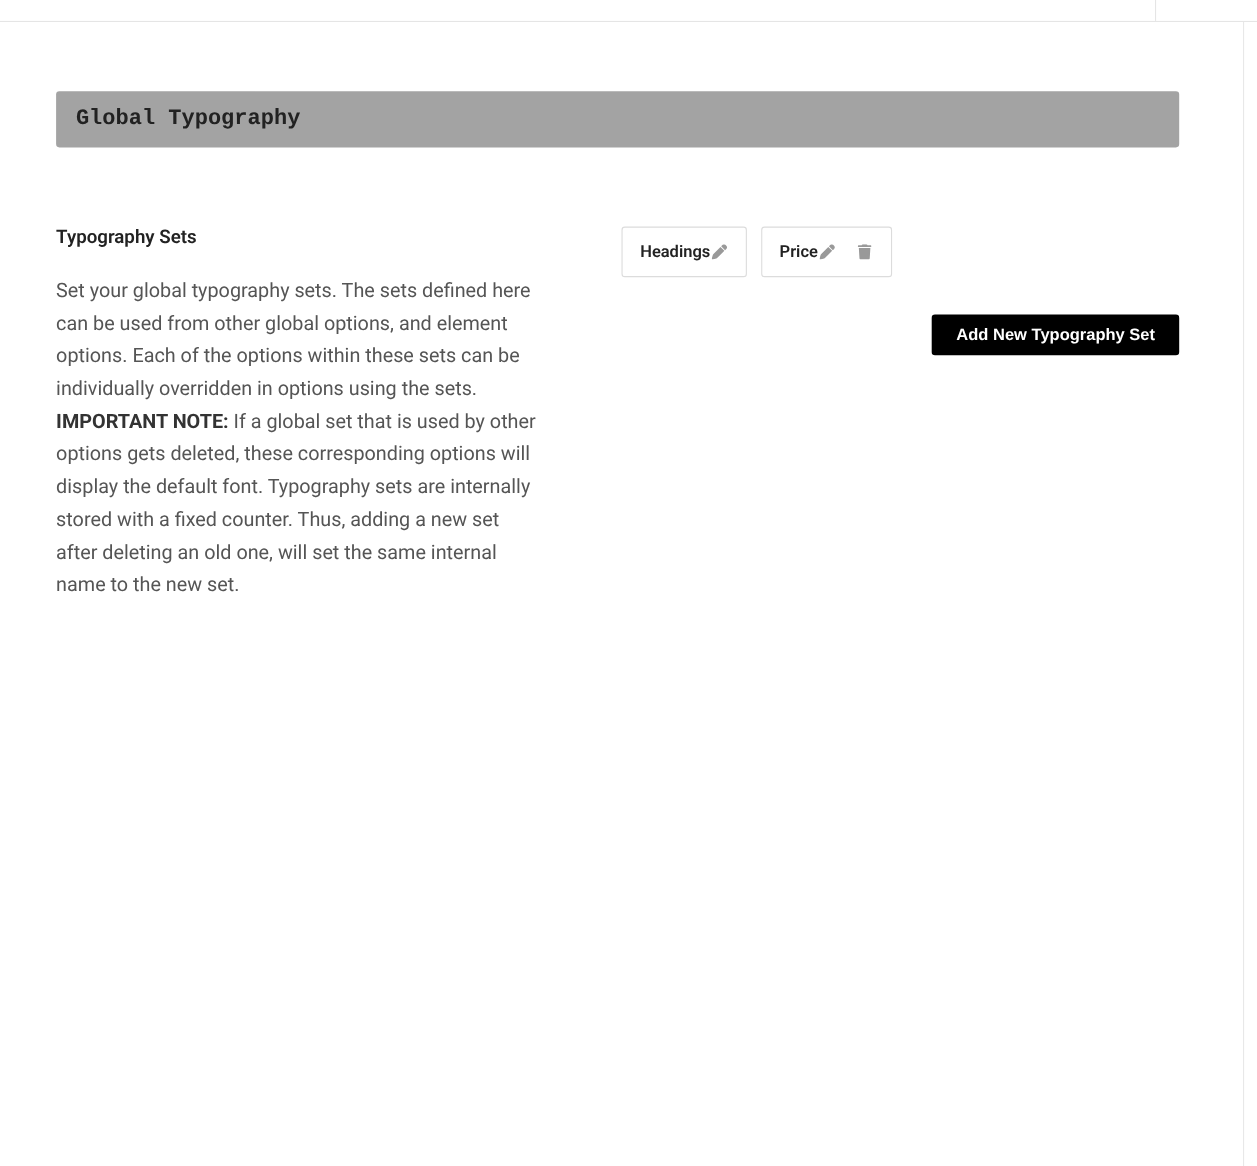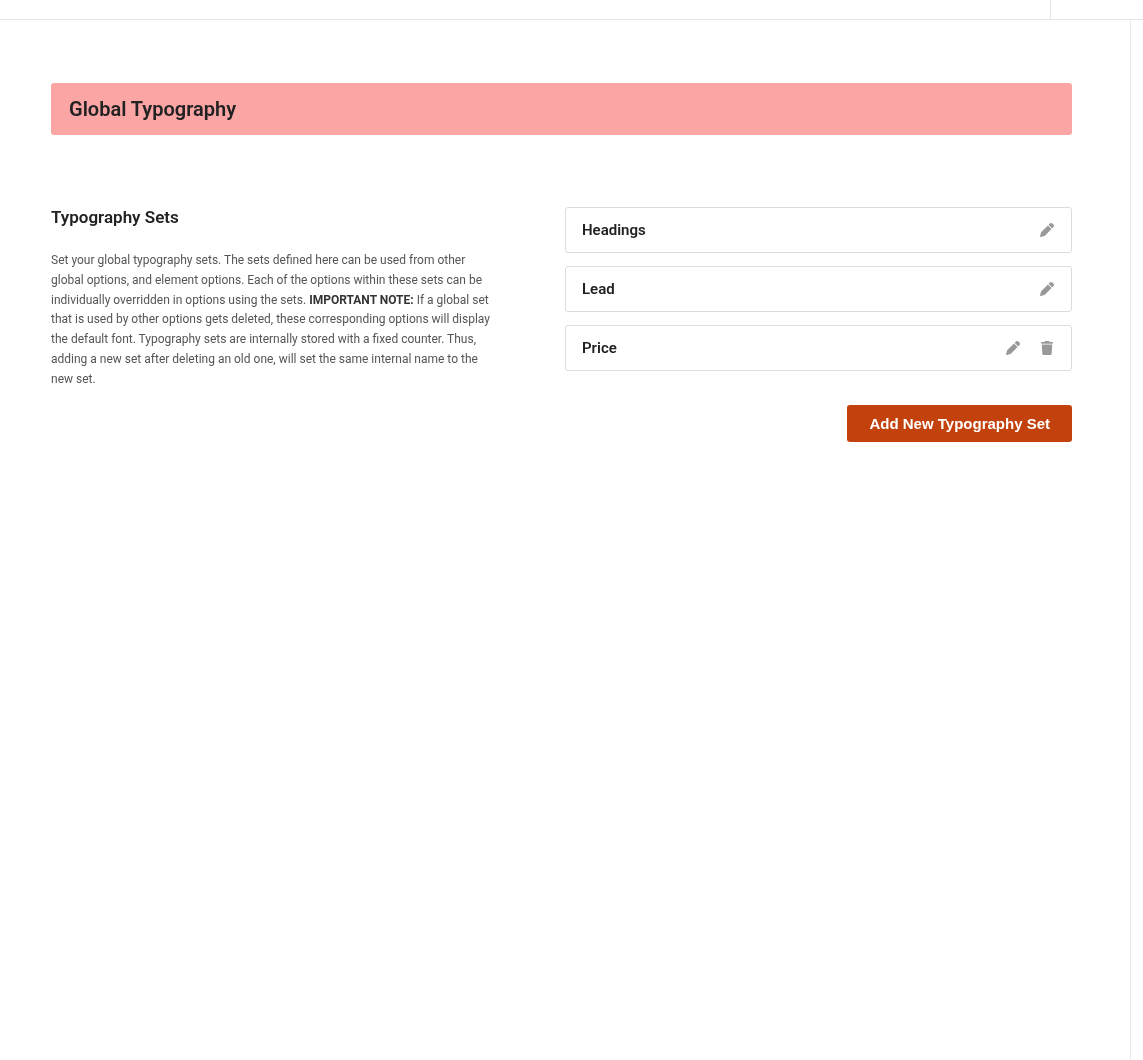--- a/index.html
+++ b/index.html
@@ -30,24 +30,25 @@
       bottom: 0;
       width: 1px;
       background: #e5e5e5;
     }
 
     .main-content {
       padding: 63px 71px 0 51px;
     }
 
     .header-bar {
-      background: #fca5a5;
+      background: #a3a3a3;
       border-radius: 3px;
       padding: 14px 18px;
       margin-bottom: 72px;
+      font-family: Liberation Mono, monospace;
     }
 
     .header-title {
       font-size: 20px;
       font-weight: 600;
       color: #222;
     }
 
     .two-col {
       display: flex;
@@ -64,34 +65,33 @@
     }
 
     .section-heading {
       font-size: 17px;
       font-weight: 600;
       color: #222;
       margin-bottom: 14px;
     }
 
     .section-desc {
-      font-size: 12px;
+      font-size: 18px;
       line-height: 1.65;
       color: #555;
       margin-top: 24px;
     }
 
     .section-desc .bold {
       font-weight: 700;
       color: #333;
     }
 
     .typo-list {
       display: flex;
-      flex-direction: column;
       gap: 13px;
     }
 
     .typo-item {
       border: 1px solid #dcdcdc;
       border-radius: 3px;
       background: #fff;
       padding: 13px 16px;
       display: flex;
       align-items: center;
@@ -127,21 +127,21 @@
       fill: #999;
     }
 
     .add-btn-row {
       display: flex;
       justify-content: flex-end;
       margin-top: 34px;
     }
 
     .add-btn {
-      background: #c2410c;
+      background: #000000;
       color: #fff;
       font-size: 15px;
       font-weight: 600;
       padding: 10px 22px;
       border: none;
       border-radius: 3px;
       cursor: pointer;
     }
 
     .right-edge {
@@ -182,31 +182,20 @@
       <span class="icon-btn edit-btn">
         <svg viewBox="0 0 512 512">
                   <path d="M362.7 19.3L314.3 67.7 444.3 197.7l48.4-48.4c25-25 25-65.5 0-90.5L453.3 19.3c-25-25-65.5-25-90.5 0zm-71 71L58.6 323.5c-10.4 10.4-18 23.3-22.2 37.4L1 481.2C-1.5 489.7 .8 498.8 7 505s15.3 8.5 23.7 6.1l120.3-35.4c14.1-4.2 27-11.8 37.4-22.2L421.7 220.3 291.7 90.3z"></path>
                 </svg>
       </span>
 
     </div>
   </div>
 
 
-  <div class="typo-item">
-    <span class="typo-item-label">Lead</span>
-    <div class="typo-item-actions">
-      <span class="icon-btn edit-btn">
-        <svg viewBox="0 0 512 512">
-                  <path d="M362.7 19.3L314.3 67.7 444.3 197.7l48.4-48.4c25-25 25-65.5 0-90.5L453.3 19.3c-25-25-65.5-25-90.5 0zm-71 71L58.6 323.5c-10.4 10.4-18 23.3-22.2 37.4L1 481.2C-1.5 489.7 .8 498.8 7 505s15.3 8.5 23.7 6.1l120.3-35.4c14.1-4.2 27-11.8 37.4-22.2L421.7 220.3 291.7 90.3z"></path>
-                </svg>
-      </span>
-
-    </div>
-  </div>
 
 
 
 
   <div class="typo-item">
     <span class="typo-item-label">Price</span>
     <div class="typo-item-actions">
       <span class="icon-btn edit-btn">
         <svg viewBox="0 0 512 512">
                   <path d="M362.7 19.3L314.3 67.7 444.3 197.7l48.4-48.4c25-25 25-65.5 0-90.5L453.3 19.3c-25-25-65.5-25-90.5 0zm-71 71L58.6 323.5c-10.4 10.4-18 23.3-22.2 37.4L1 481.2C-1.5 489.7 .8 498.8 7 505s15.3 8.5 23.7 6.1l120.3-35.4c14.1-4.2 27-11.8 37.4-22.2L421.7 220.3 291.7 90.3z"></path>

